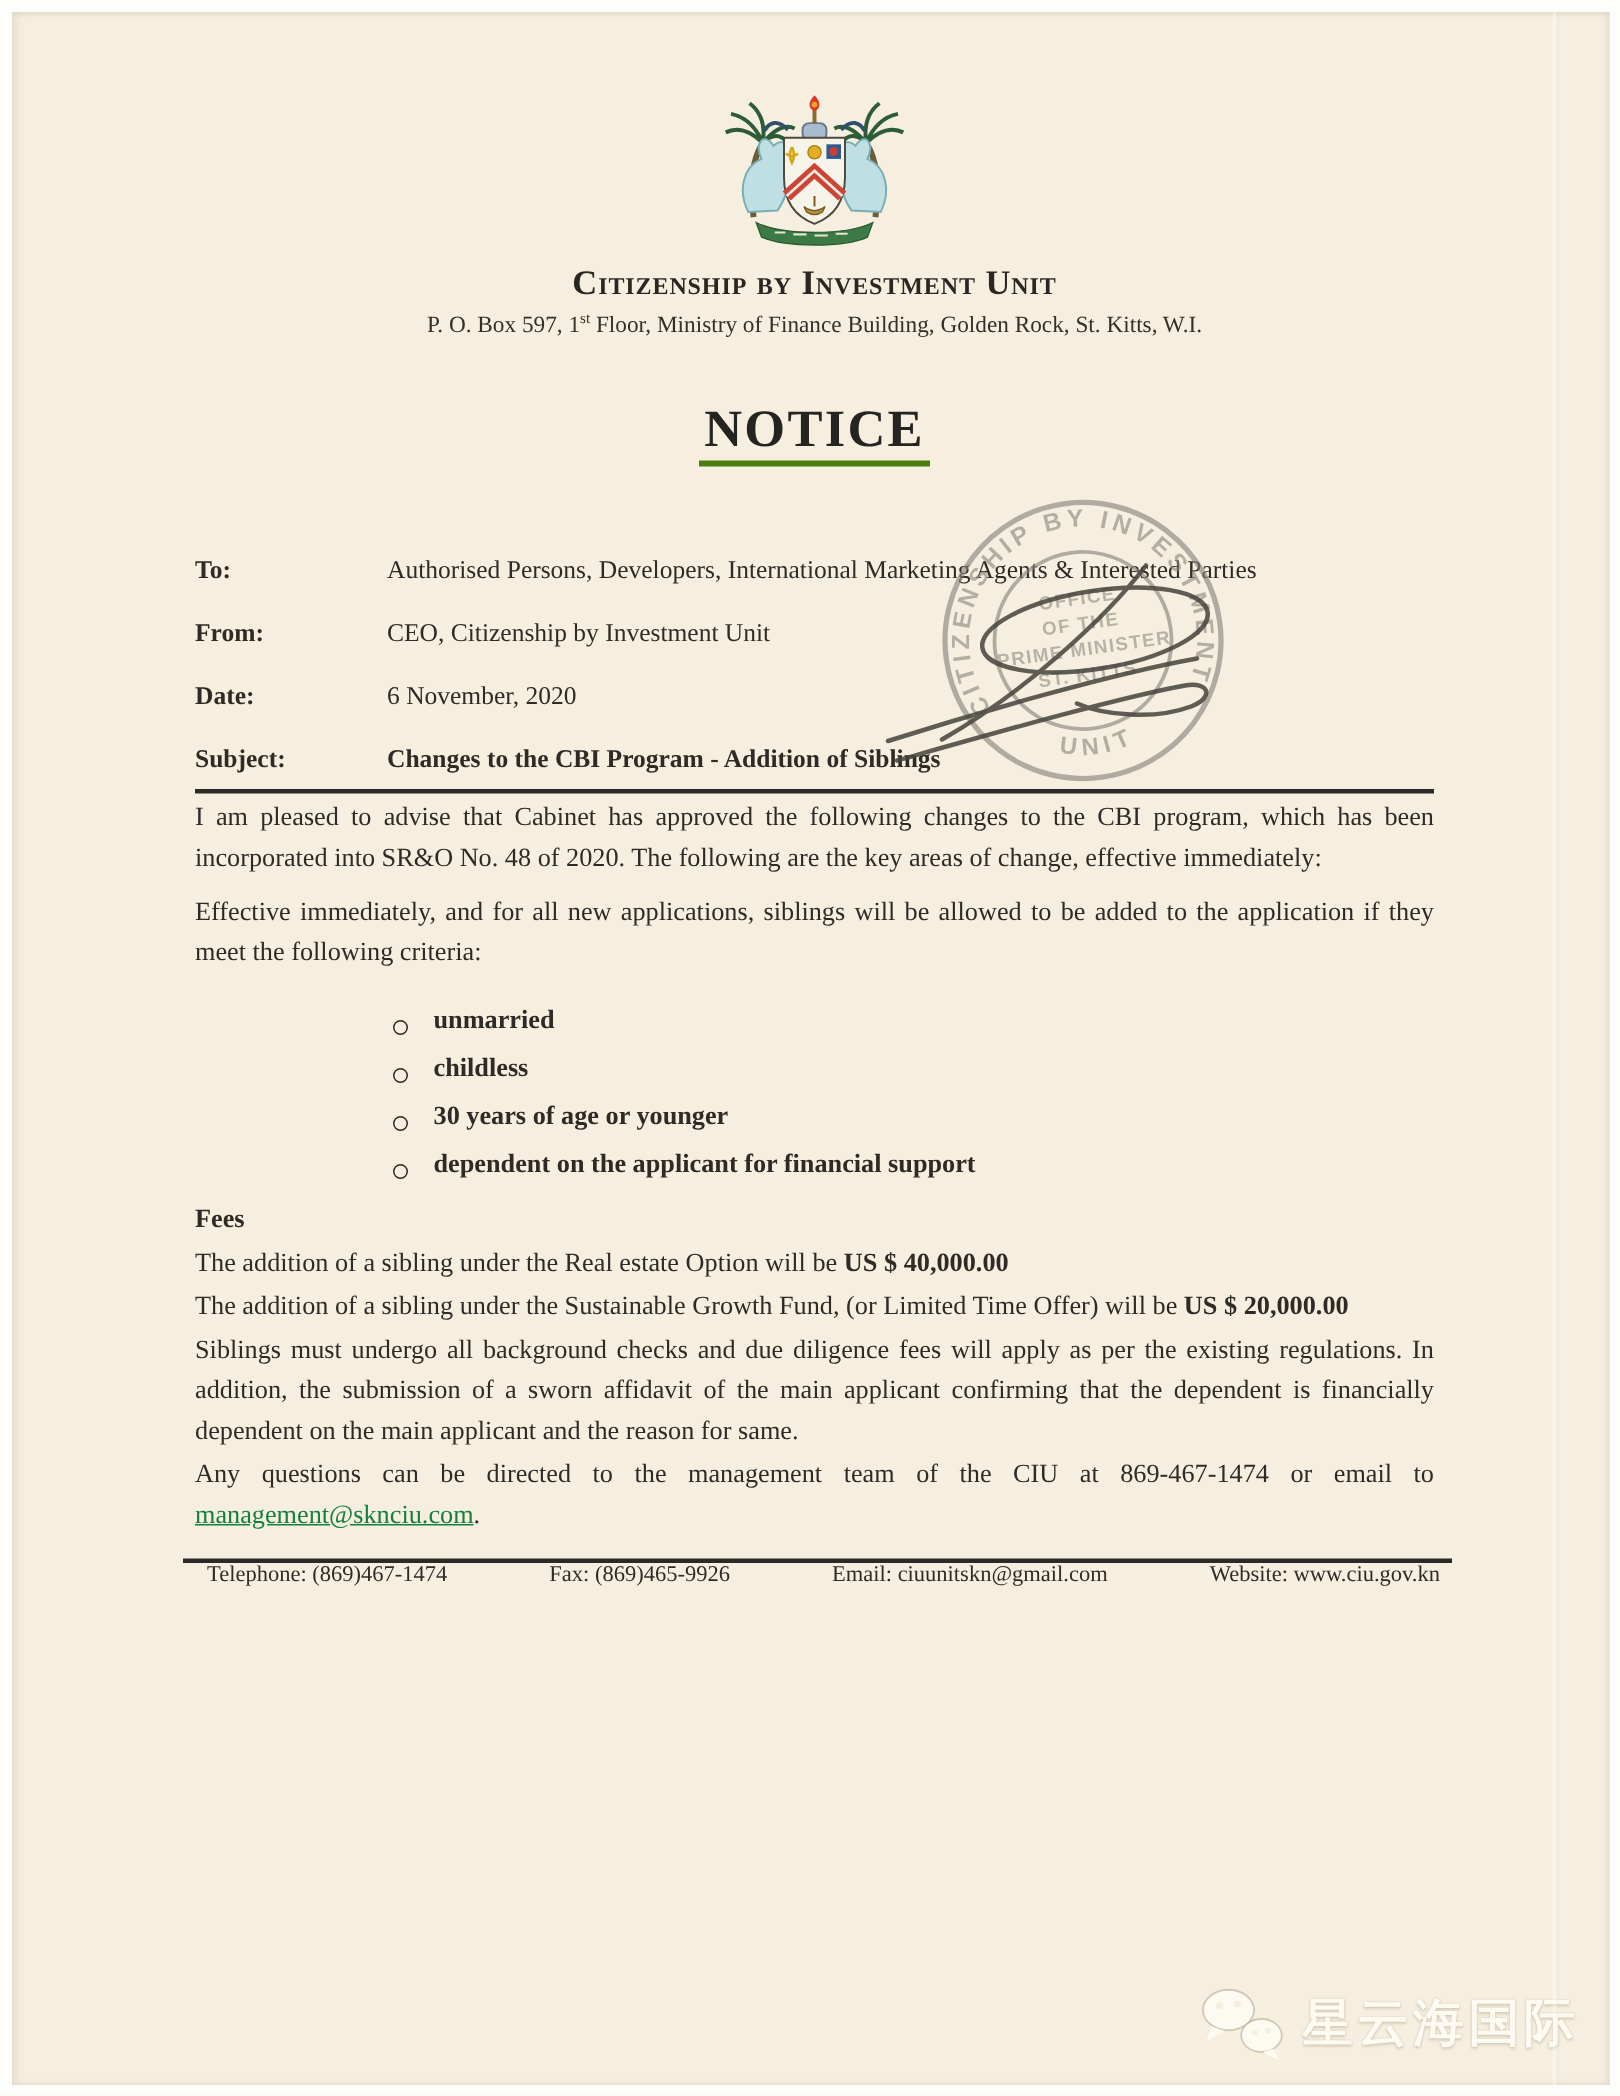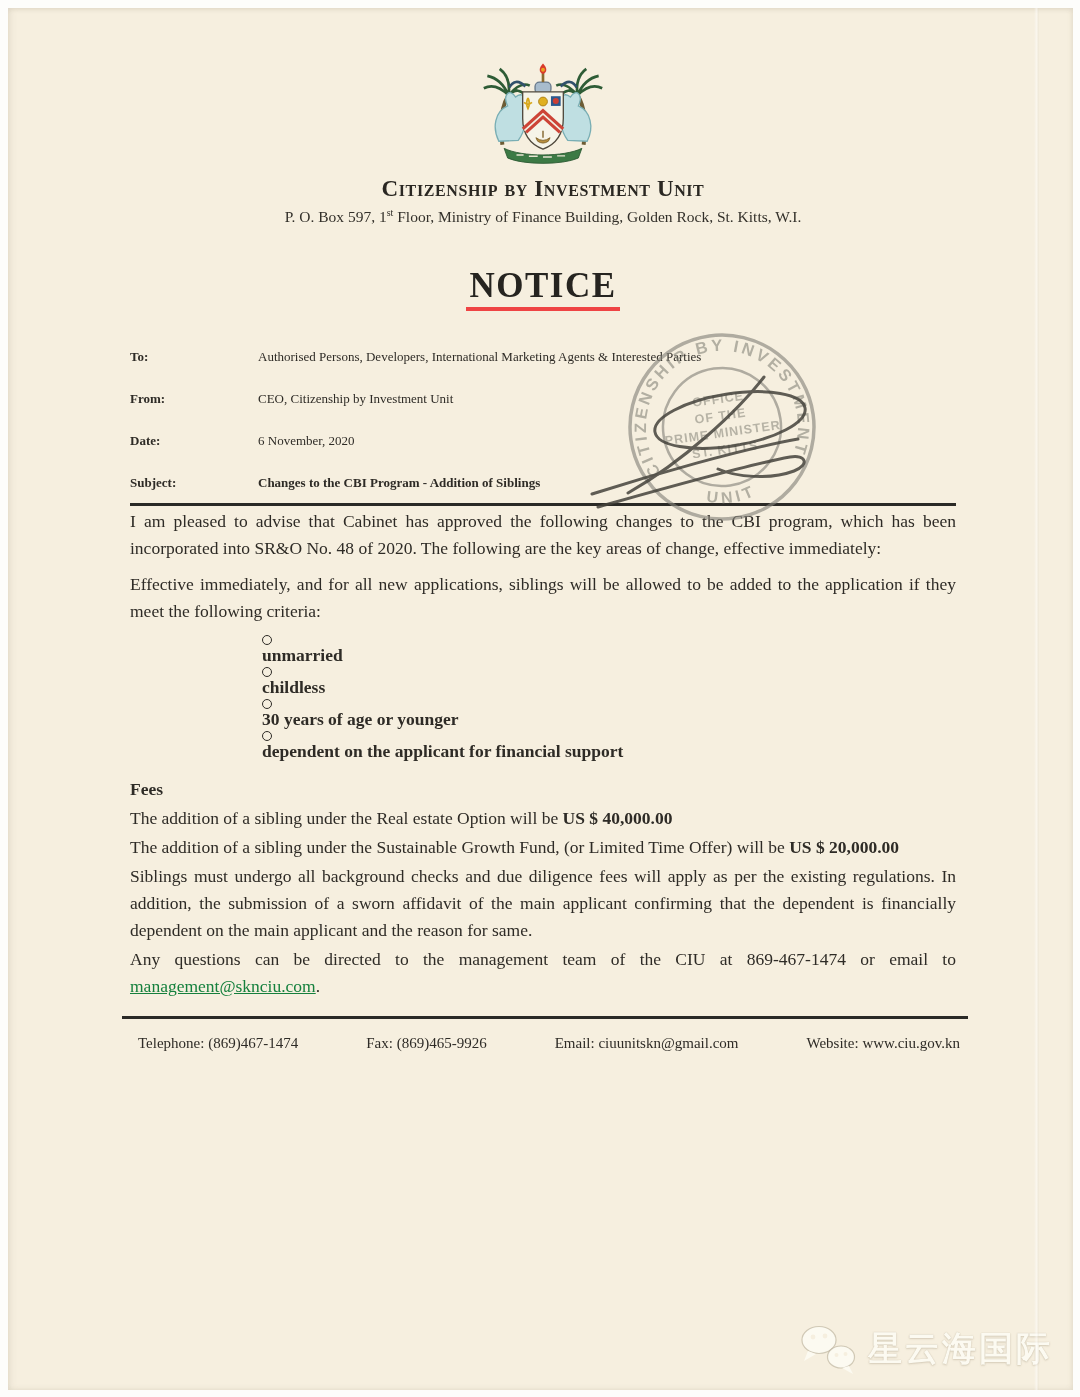--- a/index.html
+++ b/index.html
@@ -30,48 +30,48 @@
     margin-top: 10px; text-align: center;
     font-variant: small-caps; font-weight: bold;
     font-size: 23px; letter-spacing: 0.6px; color: #2a2722;
   }
   .address { margin-top: 5px; text-align: center; font-size: 15.5px; color: #33302a; }
   .address sup { font-size: 10px; }
 
   .notice-wrap { margin-top: 40px; text-align: center; }
   .notice-title {
     display: inline-block; font-size: 35px; font-weight: bold; letter-spacing: 1.5px;
-    color: #262420; border-bottom: 4px solid #ef4444; padding: 0 3px 1px;
-  }
-
-  
-  .meta { margin-top: 32px; font-size: 13px; line-height: 27px; }
+    color: #262420; border-bottom: 4px solid #4d7c0f; padding: 0 3px 1px;
+  }
+
+  
+  .meta { margin-top: 55px; font-size: 17px; line-height: 27px; }
   .meta-row { display: grid; grid-template-columns: 128px 1fr; }
   .meta-row + .meta-row { margin-top: 15px; }
   .meta-label { font-weight: bold; }
   .meta-value { text-align: justify; }
   .meta-row.subject .meta-value { font-weight: bold; text-align: left; }
   .meta-divider { margin-top: 7px; height: 3px; background: #2b2a26; }
 
   
   .body-text p { font-size: 17.5px; line-height: 27px; text-align: justify; margin-top: 2px; }
   .sect-heading { margin-top: 13px; font-size: 17.5px; line-height: 27px; font-weight: bold; }
   .body-text p.tight { margin-top: 9px; }
   .bullets { margin-top: 10px; margin-left: 132px; }
-  .bullet-row { display: flex; align-items: flex-start; height: 32px; flex-direction: column; }
+  .bullet-row { display: flex; align-items: flex-end; height: 32px; }
   .bullet-circle {
     width: 10px; height: 10px; border: 1.6px solid #2e2b26; border-radius: 50%;
     margin-right: 17px; flex: 0 0 auto;
   }
   .bullet-text { font-weight: bold; font-size: 17.5px; }
   .amount { font-weight: bold; }
   .email-link { color: #15803d; text-decoration: underline; }
 
   
-  .doc-footer { margin: 16px -12px 0 -8px; border-top: 3px solid #2b2a26; padding: 16px 8px 0 16px;
+  .doc-footer { margin: 16px -12px 0 -8px; border-top: 3px solid #2b2a26; padding: 0 8px 0 16px;
     display: flex; justify-content: space-between; font-size: 15px; color: #2e2b26; }
   .footer-item { white-space: nowrap; }
 
   
   .stamp-svg { position: absolute; left: 524px; top: 311px; pointer-events: none; }
   .stamp-ring-text { font-family: "Liberation Sans", "DejaVu Sans", sans-serif; font-weight: 600;
     font-size: 16.5px; letter-spacing: 3px; fill: #8a887d; }
   .stamp-unit-text { font-family: "Liberation Sans", "DejaVu Sans", sans-serif; font-weight: 600;
     font-size: 16px; letter-spacing: 4px; fill: #8a887d; }
   .stamp-center-text { font-family: "Liberation Sans", "DejaVu Sans", sans-serif; font-weight: 600;

